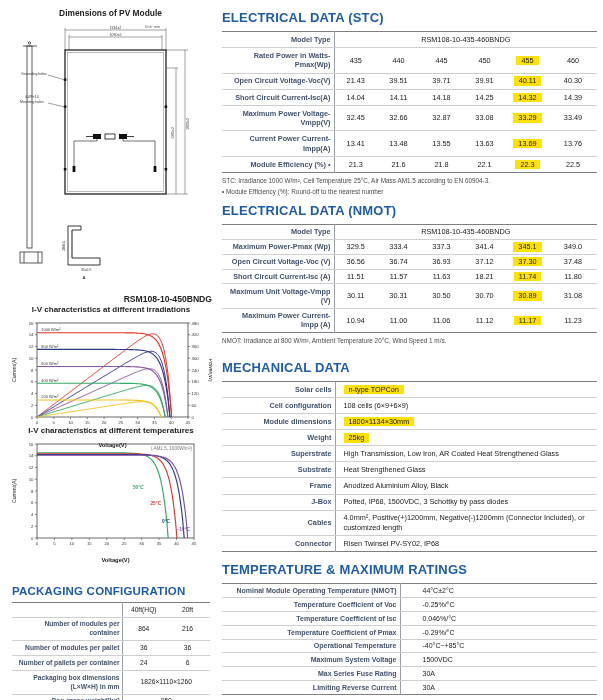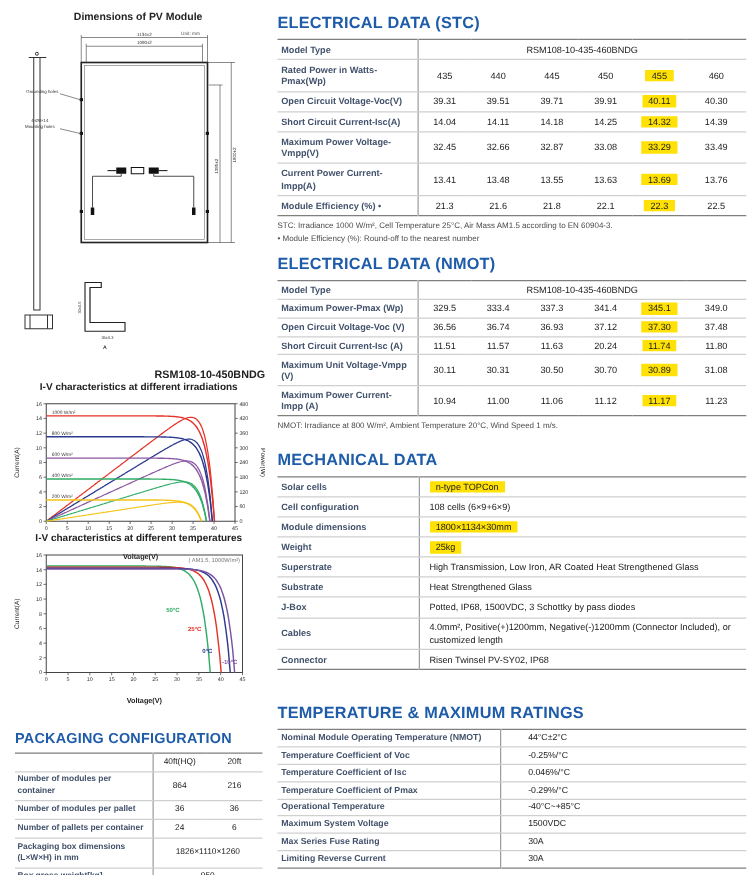--- a/index.html
+++ b/index.html
@@ -4,21 +4,21 @@
 <style>
   html,body{margin:0;padding:0;background:#fff;}
   .page{position:relative;width:603px;height:700px;background:#fff;font-family:"Liberation Sans",sans-serif;overflow:hidden;padding-left:16px;}
   .abs{position:absolute;}
   .sec-h{font-size:13px;font-weight:700;color:#1e5ca9;margin:0 0 6px 0;letter-spacing:.2px;}
   .sec-h.sm{font-size:11.5px;margin-bottom:5px;}
   
   table.dt{border-collapse:collapse;table-layout:fixed;width:100%;border-top:1.5px solid #7f7f7f;border-bottom:1.5px solid #7f7f7f;}
   table.dt td,table.dt th{border-bottom:1px solid #cfcfcf;padding:2.8px 3px;font-size:7.3px;color:#1a1a1a;vertical-align:middle;line-height:1.3;font-weight:400;overflow:hidden;}
   table.dt tr:last-child td{border-bottom:none;}
-  table.dt .lbl{font-weight:700;color:#42526b;border-right:1px solid #9aa0a8;text-align:left;}
+  table.dt .lbl{font-weight:700;color:#42526b;border-right:1px solid #9aa0a8;text-align:right;}
   table.dt .ctr{text-align:center;}
   table.dt .val{text-align:left;padding-left:8px;}
   table.nmot td{padding:2.2px 3px;}
   table.temp td{padding:1.9px 3px;font-size:7px;}
   table.temp .val{padding-left:22px;}
   table.pkg td{padding:2.6px 2px;font-size:6.7px;}
   .hl{background:#ffe105;padding:0 5px;display:inline-block;}
   .fn{font-size:6.4px;color:#4a4a4a;line-height:1.7;margin-top:3px;}
   
   .c-title{font-size:8.6px;font-weight:700;color:#222;text-align:right;margin:0;}
@@ -305,21 +305,21 @@
             <td class="lbl">Rated Power in Watts-Pmax(Wp)</td>
             <td class="ctr">435</td>
             <td class="ctr">440</td>
             <td class="ctr">445</td>
             <td class="ctr">450</td>
             <td class="ctr"><span class="hl">455</span></td>
             <td class="ctr">460</td>
           </tr>
           <tr>
             <td class="lbl">Open Circuit Voltage-Voc(V)</td>
-            <td class="ctr">39.31</td>
+            <td class="ctr">21.43</td>
             <td class="ctr">39.51</td>
             <td class="ctr">39.71</td>
             <td class="ctr">39.91</td>
             <td class="ctr"><span class="hl">40.11</span></td>
             <td class="ctr">40.30</td>
           </tr>
           <tr>
             <td class="lbl">Short Circuit Current-Isc(A)</td>
             <td class="ctr">14.04</td>
             <td class="ctr">14.11</td>
@@ -396,21 +396,21 @@
             <td class="ctr">36.93</td>
             <td class="ctr">37.12</td>
             <td class="ctr"><span class="hl">37.30</span></td>
             <td class="ctr">37.48</td>
           </tr>
           <tr>
             <td class="lbl">Short Circuit Current-Isc (A)</td>
             <td class="ctr">11.51</td>
             <td class="ctr">11.57</td>
             <td class="ctr">11.63</td>
-            <td class="ctr">20.24</td>
+            <td class="ctr">18.21</td>
             <td class="ctr"><span class="hl">11.74</span></td>
             <td class="ctr">11.80</td>
           </tr>
           <tr>
             <td class="lbl">Maximum Unit Voltage-Vmpp (V)</td>
             <td class="ctr">30.11</td>
             <td class="ctr">30.31</td>
             <td class="ctr">30.50</td>
             <td class="ctr">30.70</td>
             <td class="ctr"><span class="hl">30.89</span></td>
@@ -458,20 +458,24 @@
           </tr>
           <tr>
             <td class="lbl">Superstrate</td>
             <td class="val">High Transmission, Low Iron, AR Coated Heat Strengthened Glass</td>
           </tr>
           <tr>
             <td class="lbl">Substrate</td>
             <td class="val">Heat Strengthened Glass</td>
           </tr>
           <tr>
+            <td class="lbl">Frame</td>
+            <td class="val">Anodized Aluminium Alloy, Black</td>
+          </tr>
+          <tr>
             <td class="lbl">J-Box</td>
             <td class="val">Potted, IP68, 1500VDC, 3 Schottky by pass diodes</td>
           </tr>
           <tr>
             <td class="lbl">Cables</td>
             <td class="val">4.0mm², Positive(+)1200mm, Negative(-)1200mm (Connector Included), or customized length</td>
           </tr>
           <tr>
             <td class="lbl">Connector</td>
             <td class="val">Risen Twinsel PV-SY02, IP68</td>

